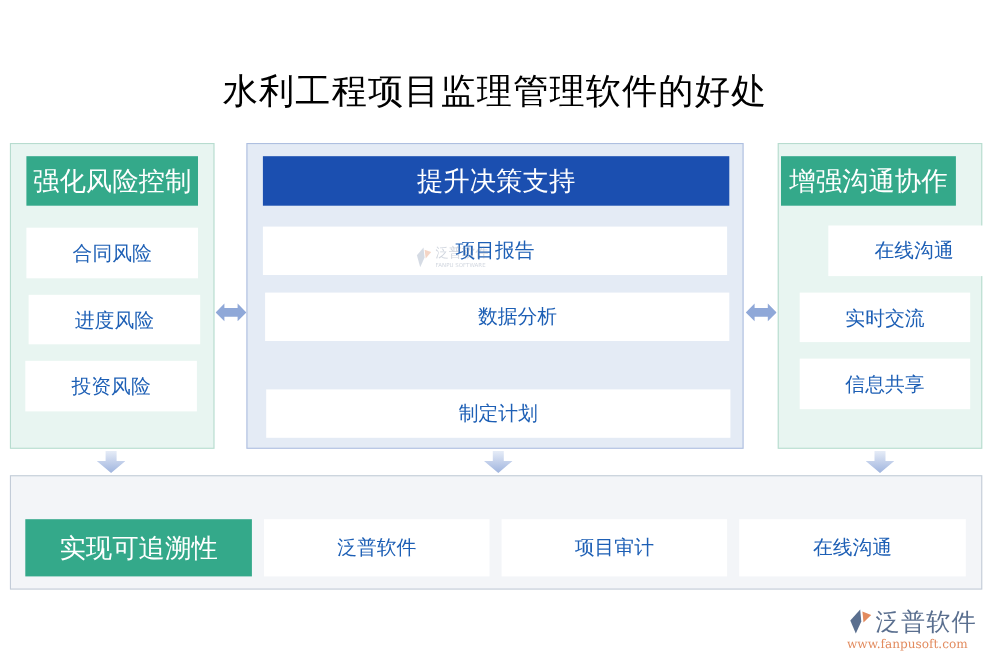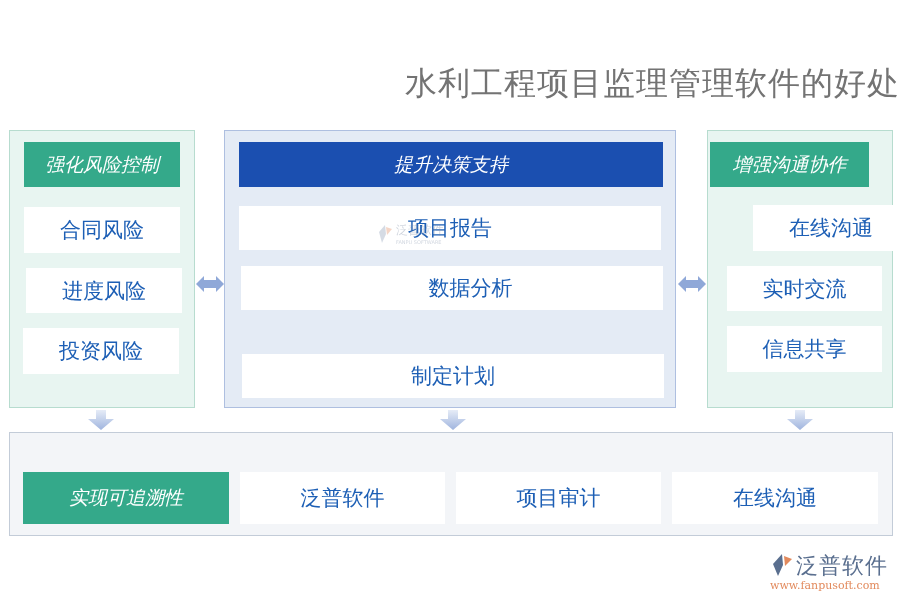--- a/index.html
+++ b/index.html
@@ -1,37 +1,37 @@
 <!DOCTYPE html>
 <html><head>
 <meta charset="utf-8">
 <style>
   html, body { margin:0; padding:0; }
   body {
     width:900px; height:600px; position:relative; background:#ffffff;
     font-family:"DejaVu Serif","Liberation Serif",serif; overflow:hidden;
   }
   .title {
-    position:absolute; left:0; top:62px; width:900px; text-align:right;
-    font-size:32px; color:#737373; letter-spacing:1px;
+    position:absolute; left:0; top:62px; width:900px; text-align:center;
+    font-size:32px; color:#000000; letter-spacing:1px;
   }
   .panel { position:absolute; box-sizing:border-box; }
   .panel-left { left:9px; top:130px; width:186px; height:278px; background:#e8f5f1; border:1px solid #b7dccf; }
   .panel-mid { left:224px; top:130px; width:452px; height:278px; background:#e4ebf5; border:1px solid #aebfe0; }
   .panel-right { left:707px; top:130px; width:186px; height:278px; background:#e8f5f1; border:1px solid #b7dccf; }
   .panel-bottom { left:9px; top:432px; width:884px; height:104px; background:#f3f5f8; border:1px solid #c3ccd8; }
   .head {
-    position:absolute; box-sizing:border-box; color:#fff; font-size:19px;
-    display:flex; align-items:center; justify-content:center;font-style:italic;
+    position:absolute; box-sizing:border-box; color:#fff; font-size:24px;
+    display:flex; align-items:center; justify-content:center;
   }
   .head.green { background:#34a98a; }
   .head.blue { background:#1b4fb0;text-align:right; }
   .item {
     position:absolute; box-sizing:border-box; background:#fff; color:#1d5fb5;
-    font-size:21px; display:flex; align-items:center; justify-content:center;
+    font-size:18px; display:flex; align-items:center; justify-content:center;
   }
   .arrow-h { position:absolute; }
   .arrow-v { position:absolute; }
   .wm-inline {
     position:absolute; left:376px; top:222px; display:flex; align-items:center; opacity:0.35;
     font-family:"DejaVu Sans",sans-serif;
   }
   .logo { position:absolute; left:770px; top:553px; }
   .logo-name { font-family:"DejaVu Sans",sans-serif; font-size:22px; color:#5a6f8f; position:absolute; left:26px; top:-2px; white-space:nowrap; letter-spacing:1px;}
   .logo-url { font-family:"DejaVu Serif",serif; font-size:11px; color:#e28a5d; position:absolute; left:0; top:26px; white-space:nowrap; }

